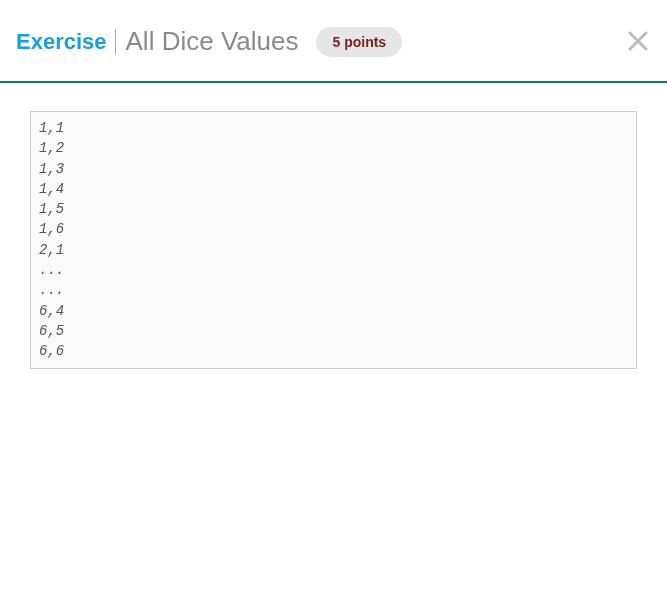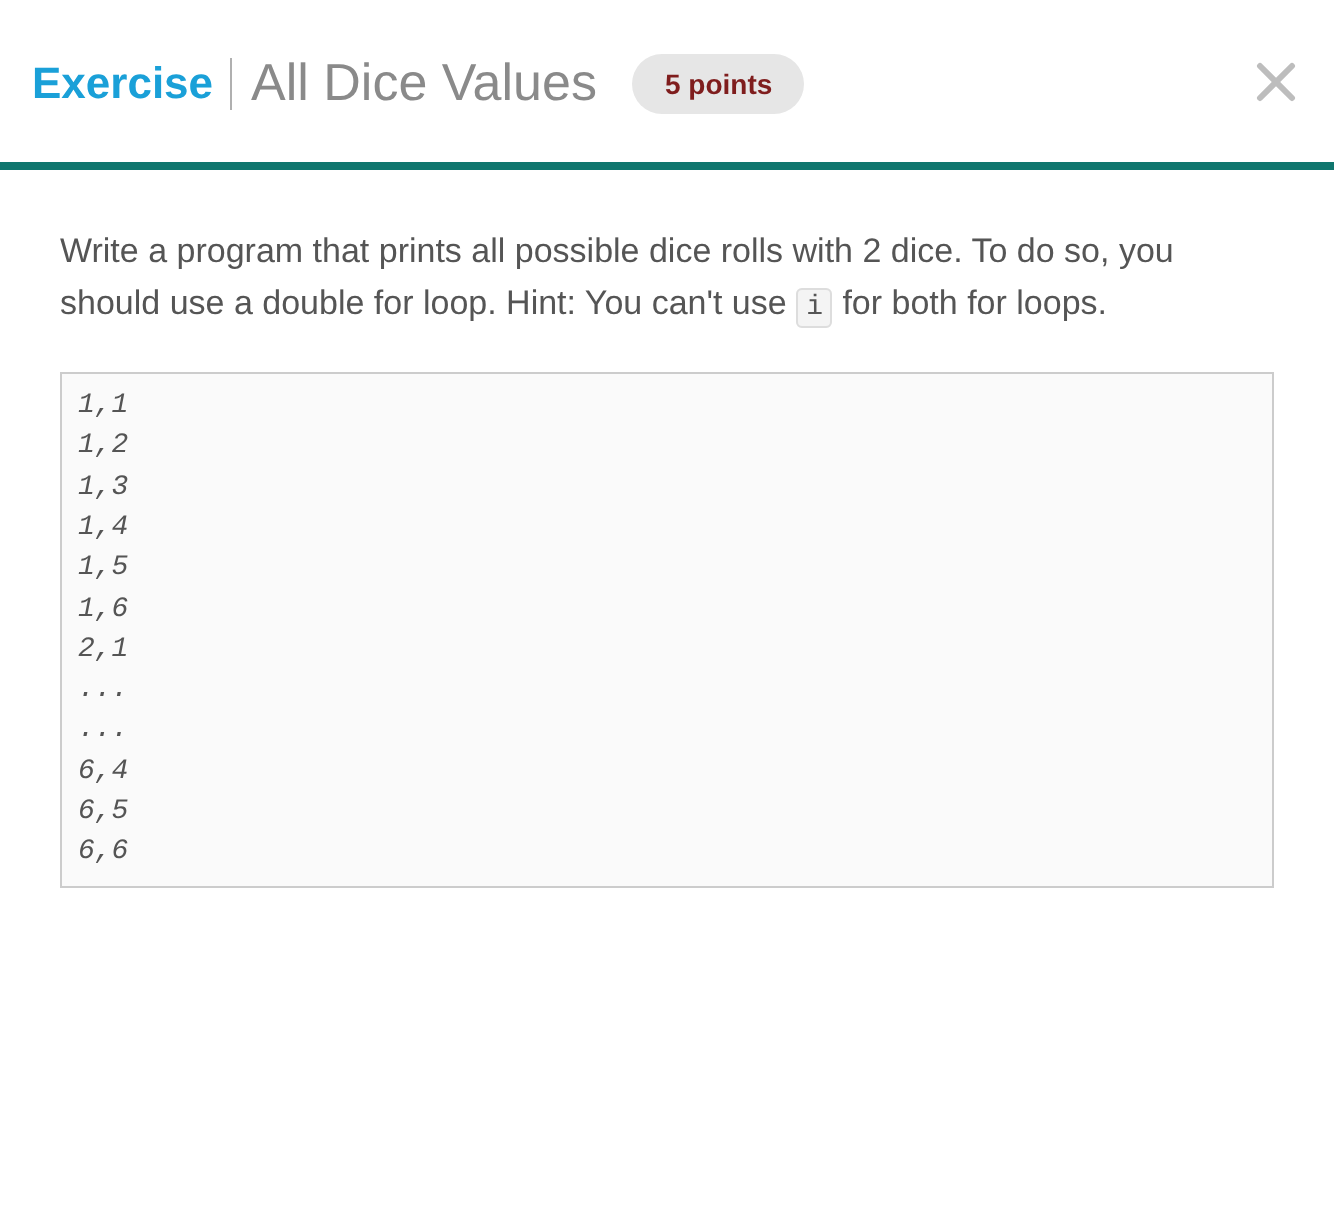--- a/index.html
+++ b/index.html
@@ -6,21 +6,21 @@
   html, body {
     width: 667px;
     font-family: -apple-system, BlinkMacSystemFont, "Segoe UI", Helvetica, Arial, sans-serif;
     color: #4a4a4a;
     background: #fff;
   }
   .header {
     display: flex;
     align-items: center;
     padding: 26px 16px 24px 16px;
-    border-bottom: 4px solid #0f766e;
+    border-bottom: 2px solid #0f766e;
     position: relative;
   }
   .exercise-label {
     color: #1aa0d8;
     font-size: 22px;
     font-weight: 600;
   }
   .divider {
     width: 1px;
     height: 26px;
@@ -91,23 +91,20 @@
   <span class="points-badge">5 points</span>
   <span class="close-btn">
     <svg width="22" height="22" viewBox="0 0 22 22">
       <line x1="3" y1="3" x2="19" y2="19" stroke="#bdbdbd" stroke-width="3" stroke-linecap="round"></line>
       <line x1="19" y1="3" x2="3" y2="19" stroke="#bdbdbd" stroke-width="3" stroke-linecap="round"></line>
     </svg>
   </span>
 </div>
 
 <div class="content">
-  <p class="para">
-    <span>Write a program that prints all possible dice rolls with 2 dice. To do so, you should use a double for loop. Hint: You can't use </span><code class="inline-code">i</code><span> for both for loops.</span>
-  </p>
   <div class="codeblock">1,1
 1,2
 1,3
 1,4
 1,5
 1,6
 2,1
 ...
 ...
 6,4

